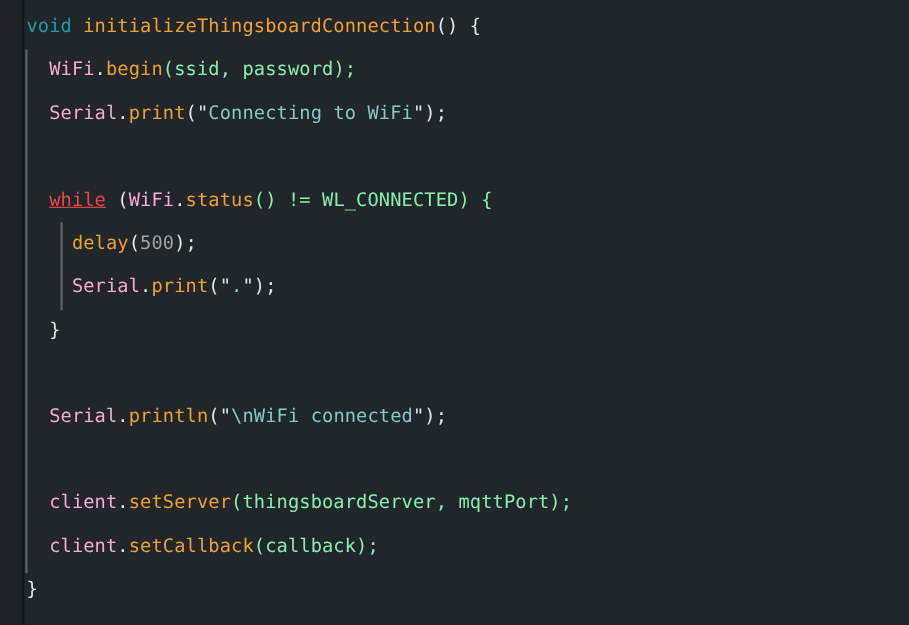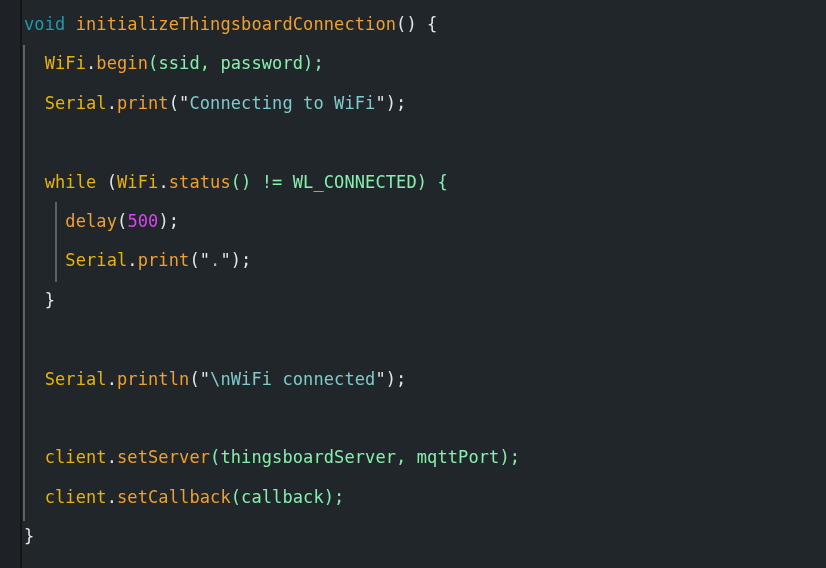--- a/index.html
+++ b/index.html
@@ -40,25 +40,25 @@
       margin: 0;
       font-family: "DejaVu Sans Mono", monospace;
       font-size: 17px;
       line-height: 39.4px;
       color: #dfe6ea;
       white-space: pre;
       letter-spacing: 0.1px;
     }
     .line { height: 39.4px; display: block; }
     .kw-type { color: #1f9ca8; }
-    .kw-ctrl { color: #eab308; }
+    .kw-ctrl { color: #ef4444; text-decoration: underline; }
     .fn { color: #f0a030; }
-    .obj { color: #eab308; text-align: right; }
+    .obj { color: #f9a8d4; text-align: right; }
     .str { color: #7ecbcb; margin-top: 30px; }
-    .num { color: #d946ef; text-align: right; }
+    .num { color: #a3a3a3; text-align: right; }
     .plain { color: #86efac; }
     .punc { color: #dfe6ea; }
   </style>
 </head>
 <body>
 
 <div class="editor">
   <div class="gutter"></div>
   <div class="guide outer"></div>
   <div class="guide inner"></div>

